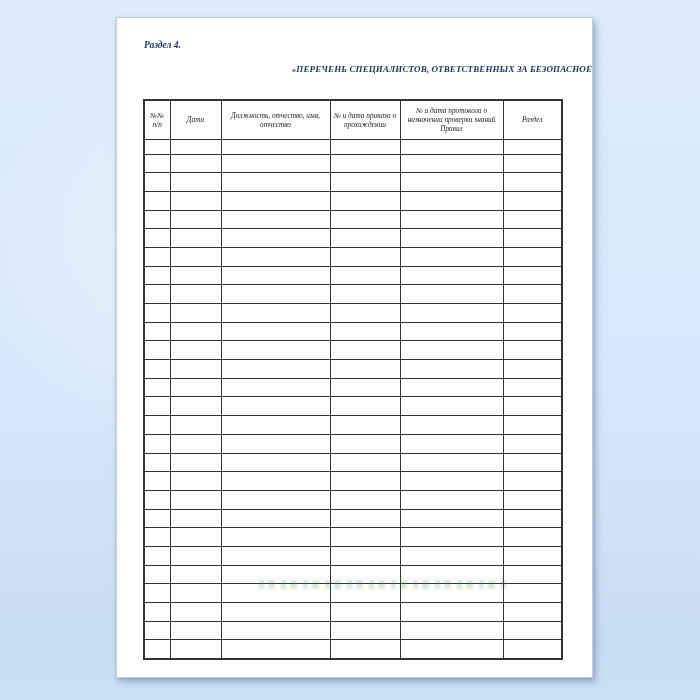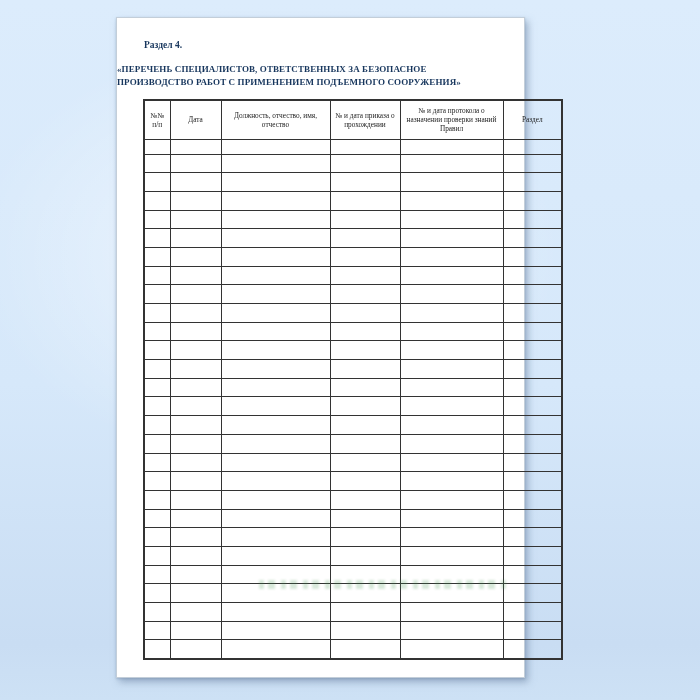--- a/index.html
+++ b/index.html
@@ -13,37 +13,38 @@
   body{
     font-family:"Liberation Serif", serif;
     background:
       radial-gradient(ellipse 420px 300px at 38% 36%, rgba(255,255,255,0.55), rgba(255,255,255,0) 70%),
       linear-gradient(180deg,#dcecfc 0%, #d6e8fa 55%, #c9ddf3 92%, #cde1f5 100%);
     position:relative;
   }
   .page{
     position:absolute;
     left:116px; top:17px;
-    width:409px; height:661px;
+    width:477px; height:661px;
     background:#ffffff;
     border:1px solid #c3ced9;
     box-shadow:3px 4px 7px rgba(105,130,160,0.55), 0 1px 2px rgba(105,130,160,0.35);
+    font-style:italic;
   }
   .section-label{
     position:absolute;
     left:27px; top:22px;
     font-size:9.5px;
     font-weight:bold;
     color:var(--title-color);
   }
   .doc-title{
     position:absolute;
     left:0; top:45px;
     width:100%;
-    text-align:left;
+    text-align:right;
     font-size:9px;
     line-height:12.5px;
     font-weight:bold;
     color:var(--title-color);
     letter-spacing:0.1px;
   }
   table.spec-table{
     position:absolute;
     left:26px; top:81px;
     width:418px;
@@ -84,21 +85,20 @@
 </style>
 </head>
 <body>
 
 <div class="page">
 
   <div class="section-label">Раздел 4.</div>
 
   <div class="doc-title">
     <div>«ПЕРЕЧЕНЬ СПЕЦИАЛИСТОВ, ОТВЕТСТВЕННЫХ ЗА БЕЗОПАСНОЕ</div>
-    <div>ПРОИЗВОДСТВО РАБОТ С ПРИМЕНЕНИЕМ ПОДЪЕМНОГО СООРУЖЕНИЯ»</div>
   </div>
 
   <table class="spec-table">
     <colgroup>
       <col style="width:26px">
       <col style="width:51px">
       <col style="width:109px">
       <col style="width:70px">
       <col style="width:103px">
       <col style="width:59px">

